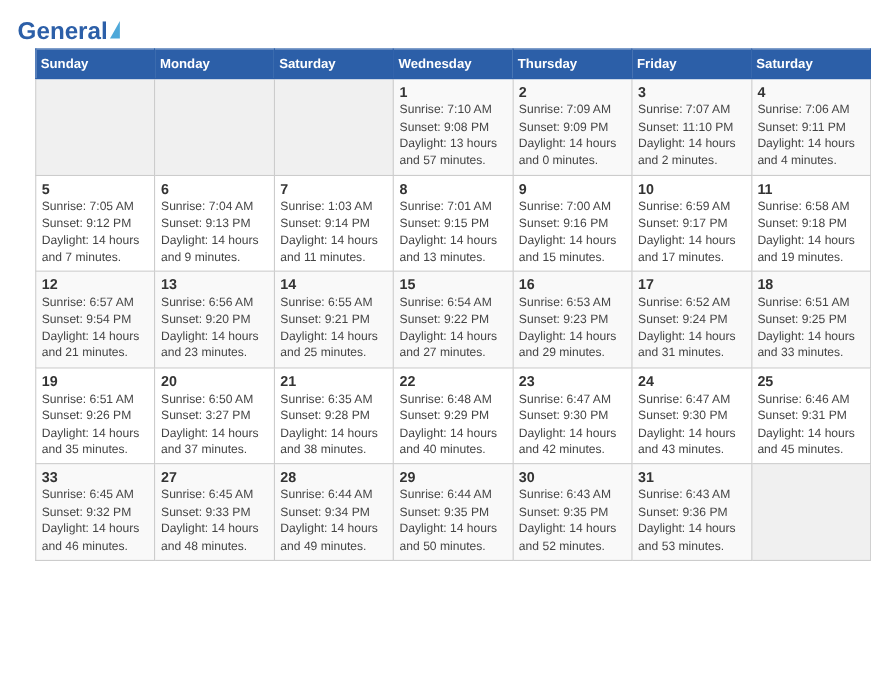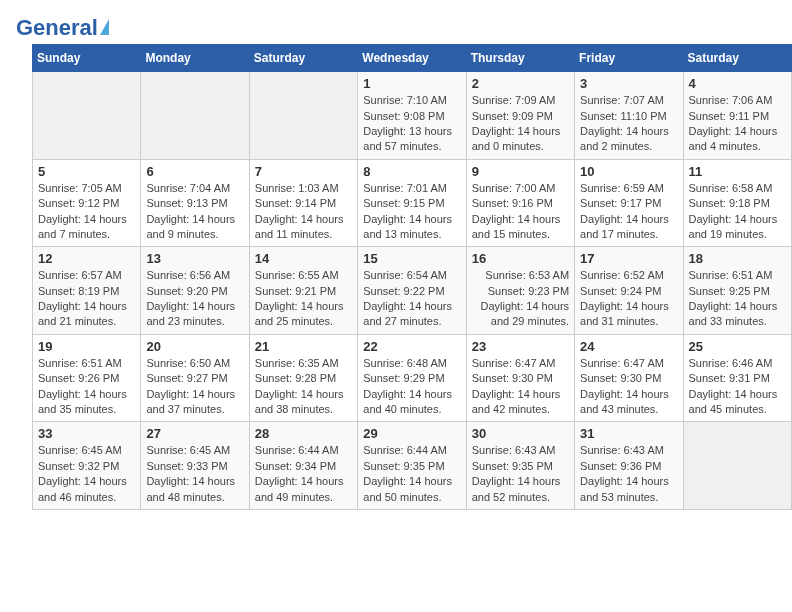--- a/index.html
+++ b/index.html
@@ -184,21 +184,21 @@
           <span class="day-number">11</span>
           <div class="day-info" style="white-space: pre-line;">Sunrise: 6:58 AM
 Sunset: 9:18 PM
 Daylight: 14 hours and 19 minutes.</div>
         </td>
       </tr>
       <tr>
         <td>
           <span class="day-number">12</span>
           <div class="day-info" style="white-space: pre-line;">Sunrise: 6:57 AM
-Sunset: 8:19 PM
+Sunset: 9:54 PM
 Daylight: 14 hours and 21 minutes.</div>
         </td>
         <td>
           <span class="day-number">13</span>
           <div class="day-info" style="white-space: pre-line;">Sunrise: 6:56 AM
 Sunset: 9:20 PM
 Daylight: 14 hours and 23 minutes.</div>
         </td>
         <td>
           <span class="day-number">14</span>
@@ -207,21 +207,21 @@
 Daylight: 14 hours and 25 minutes.</div>
         </td>
         <td>
           <span class="day-number">15</span>
           <div class="day-info" style="white-space: pre-line;">Sunrise: 6:54 AM
 Sunset: 9:22 PM
 Daylight: 14 hours and 27 minutes.</div>
         </td>
         <td>
           <span class="day-number">16</span>
-          <div class="day-info" style="white-space: pre-line; text-align: right;">Sunrise: 6:53 AM
+          <div class="day-info" style="white-space: pre-line;">Sunrise: 6:53 AM
 Sunset: 9:23 PM
 Daylight: 14 hours and 29 minutes.</div>
         </td>
         <td>
           <span class="day-number">17</span>
           <div class="day-info" style="white-space: pre-line;">Sunrise: 6:52 AM
 Sunset: 9:24 PM
 Daylight: 14 hours and 31 minutes.</div>
         </td>
         <td>
@@ -234,21 +234,21 @@
       <tr>
         <td>
           <span class="day-number">19</span>
           <div class="day-info" style="white-space: pre-line;">Sunrise: 6:51 AM
 Sunset: 9:26 PM
 Daylight: 14 hours and 35 minutes.</div>
         </td>
         <td>
           <span class="day-number">20</span>
           <div class="day-info" style="white-space: pre-line;">Sunrise: 6:50 AM
-Sunset: 9:27 PM
+Sunset: 3:27 PM
 Daylight: 14 hours and 37 minutes.</div>
         </td>
         <td>
           <span class="day-number">21</span>
           <div class="day-info" style="white-space: pre-line;">Sunrise: 6:35 AM
 Sunset: 9:28 PM
 Daylight: 14 hours and 38 minutes.</div>
         </td>
         <td>
           <span class="day-number">22</span>

